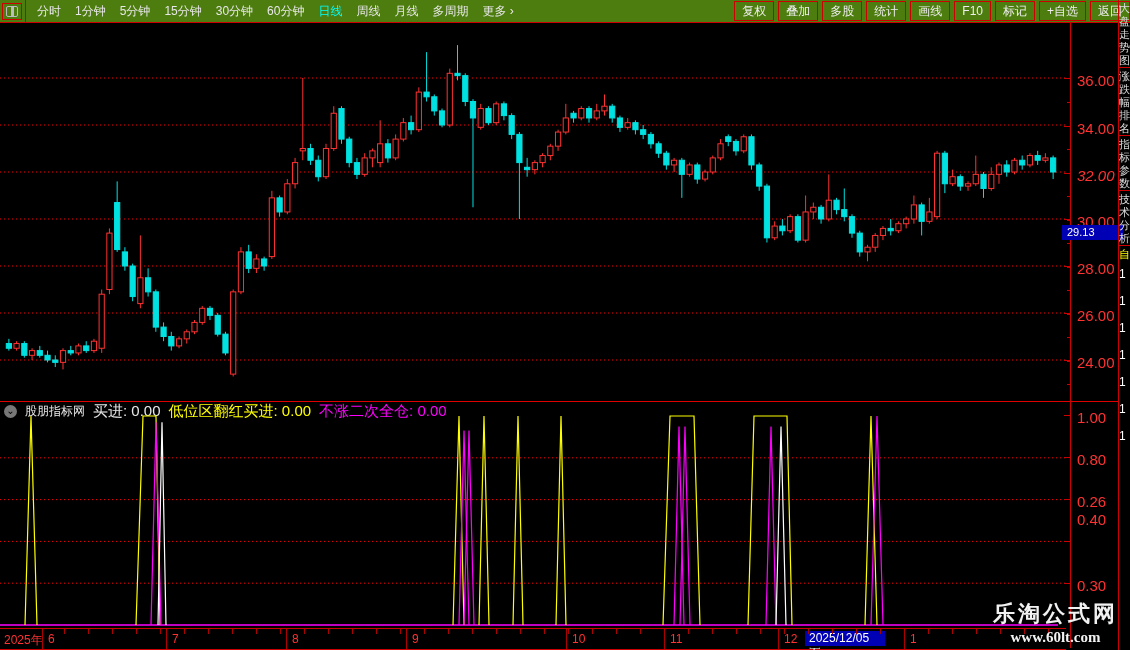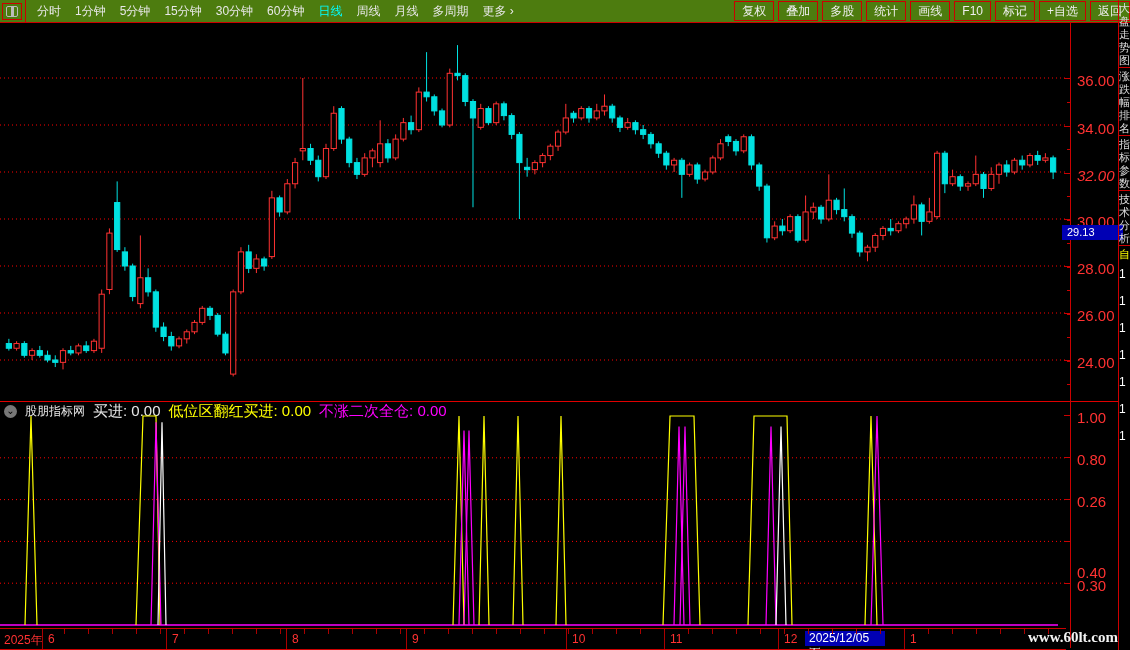--- a/index.html
+++ b/index.html
@@ -427,21 +427,21 @@
       <div class="ax-label" style="top: 313px; text-align: center;">26.00</div>
       <div class="ax-tick" style="top: 360px; width: 7px;"></div>
       <div class="ax-label" style="top: 360px;">24.00</div>
       <div class="ax-tick" style="top: 415px; width: 7px;"></div>
       <div class="ax-label" style="top: 415px;">1.00</div>
       <div class="ax-tick" style="top: 457px; width: 7px;"></div>
       <div class="ax-label" style="top: 457px;">0.80</div>
       <div class="ax-tick" style="top: 499px; width: 7px;"></div>
       <div class="ax-label" style="top: 499px;">0.26</div>
       <div class="ax-tick" style="top: 541px; width: 7px;"></div>
-      <div class="ax-label" style="top: 570px;">0.40</div>
+      <div class="ax-label" style="top: 517px;">0.40</div>
       <div class="ax-tick" style="top: 583px; width: 7px;"></div>
       <div class="ax-label" style="top: 583px;">0.30</div>
       <div class="ax-tick" style="top: 102px; width: 4px; left: 1067px;"></div>
       <div class="ax-tick" style="top: 126px; width: 4px; left: 1067px;"></div>
       <div class="ax-tick" style="top: 149px; width: 4px; left: 1067px;"></div>
       <div class="ax-tick" style="top: 173px; width: 4px; left: 1067px;"></div>
       <div class="ax-tick" style="top: 196px; width: 4px; left: 1067px;"></div>
       <div class="ax-tick" style="top: 220px; width: 4px; left: 1067px;"></div>
       <div class="ax-tick" style="top: 243px; width: 4px; left: 1067px;"></div>
       <div class="ax-tick" style="top: 267px; width: 4px; left: 1067px;"></div>
@@ -514,20 +514,21 @@
       <div class="month-tick" style="left: 904px;"></div>
       <div class="month-tick" style="left: 928px;"></div>
       <div class="month-tick" style="left: 952px;"></div>
       <div class="month-tick" style="left: 976px;"></div>
       <div class="month-tick" style="left: 1000px;"></div>
       <div class="month-tick" style="left: 1024px;"></div>
       <div class="month-tick" style="left: 1048px;"></div>
     </div>
 
   <div id="watermark" class="abs">
+    <div id="wm1">乐淘公式网</div>
     <div id="wm2">www.60lt.com</div>
   </div>
 
   <div id="right-strip" class="abs">
       <div class="strip-sec">
         <span class="strip-ch">大</span>
         <span class="strip-ch">盘</span>
         <span class="strip-ch">走</span>
         <span class="strip-ch">势</span>
         <span class="strip-ch">图</span>

